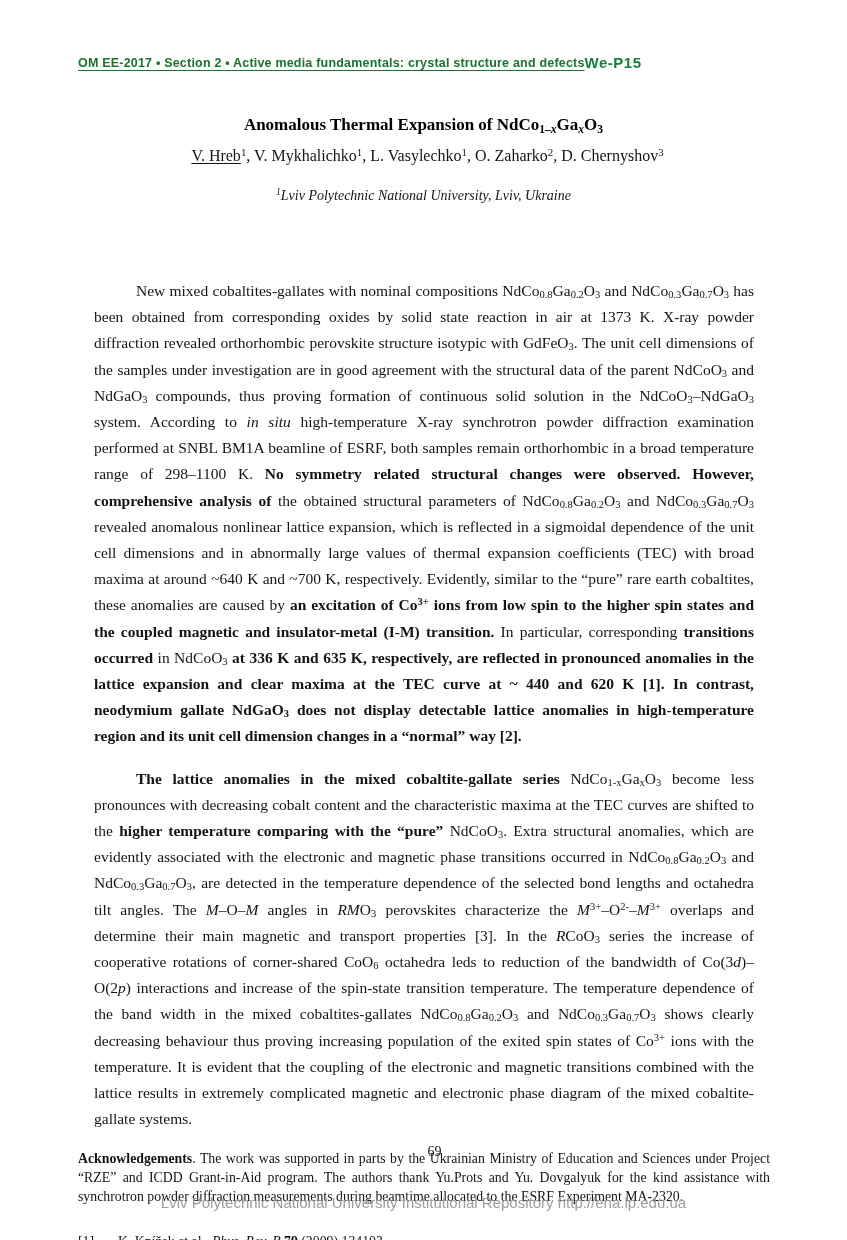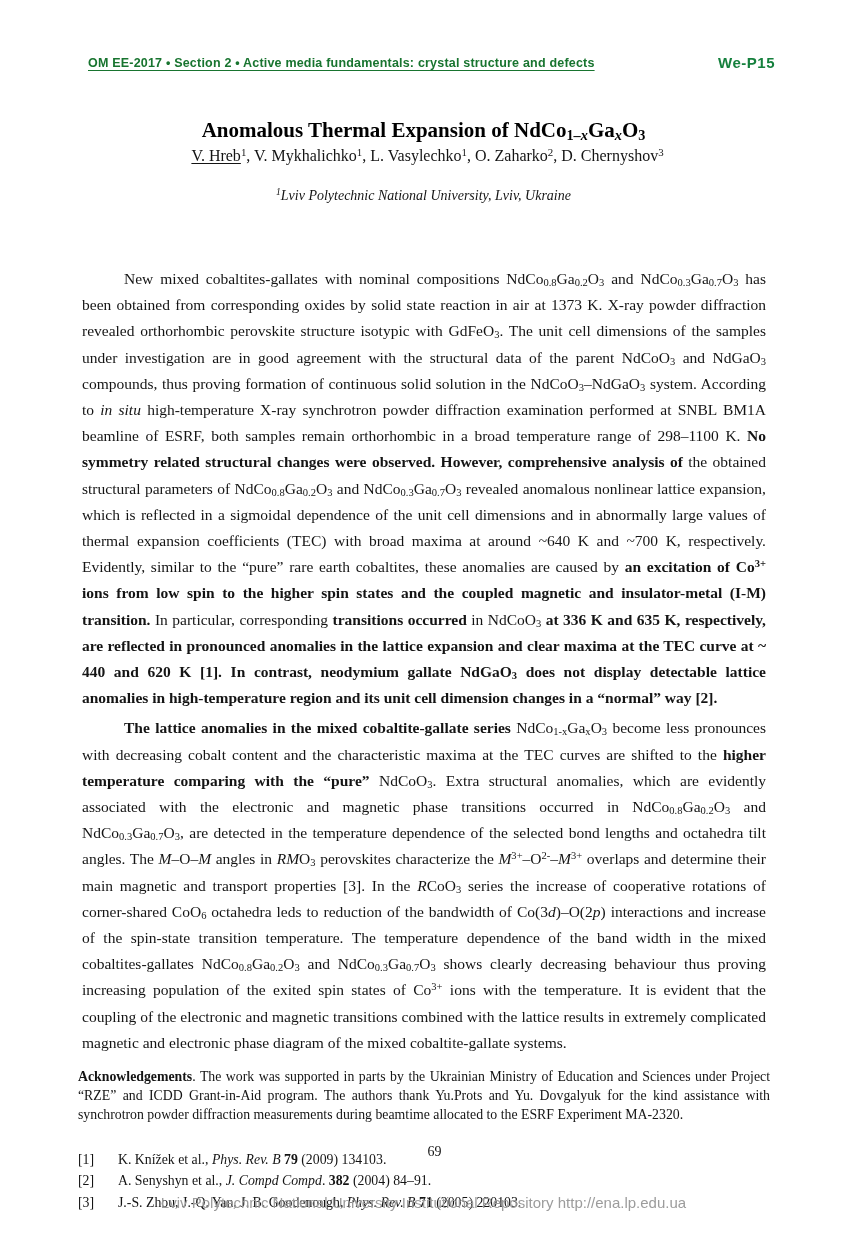--- a/index.html
+++ b/index.html
@@ -12,22 +12,22 @@
   .page{
     position:relative;
     width:847px;height:1240px;
     background:#ffffff;
     color:var(--text);
     font-family:"Liberation Serif","DejaVu Serif",serif;
     overflow:hidden;
   }
   
   .header{
-    position:absolute;top:56px;left:88px;right:72px;
-    display:flex;justify-content:space-between;align-items:flex-start;
+    position:absolute;top:56px;left:78px;right:72px;
+    display:flex;align-items:flex-start;
     font-family:"Liberation Sans","DejaVu Sans",sans-serif;
   }
   .header-left{
     color:var(--accent);
     font-weight:bold;
     font-size:12.5px;
     letter-spacing:.2px;
     text-decoration:underline;
     text-underline-offset:3px;
   }
@@ -35,42 +35,42 @@
     color:#15803d;
     font-weight:bold;
     font-size:15px;
     letter-spacing:.5px;
     margin-top:-2px;
   }
   
   .title{
     position:absolute;top:104px;left:0;right:0;
     text-align:center;
-    font-size:21px;font-weight:bold;
+    font-size:17px;font-weight:bold;
     color:#000;
   }
   .authors{
     position:absolute;top:147px;left:0;right:0;
     text-align:center;
     font-size:16px;
   }
   .affiliations{
     position:absolute;top:186px;left:0;right:0;
     text-align:center;
     font-size:14px;
     line-height:20.5px;
   }
   
   .main{
     position:absolute;top:262px;left:78px;width:692px;
     font-size:15.5px;
     line-height:26.2px;
     text-align:justify;
   }
-  .para{margin:4px;text-indent:42px;}
+  .para{margin:16px;text-indent:42px;}
   .ack{
     margin-top:11px;
     font-size:13.8px;
     line-height:19px;
     text-indent:0;
     text-align:justify;
   }
   .references{
     margin-top:25px;
     font-size:13.8px;

